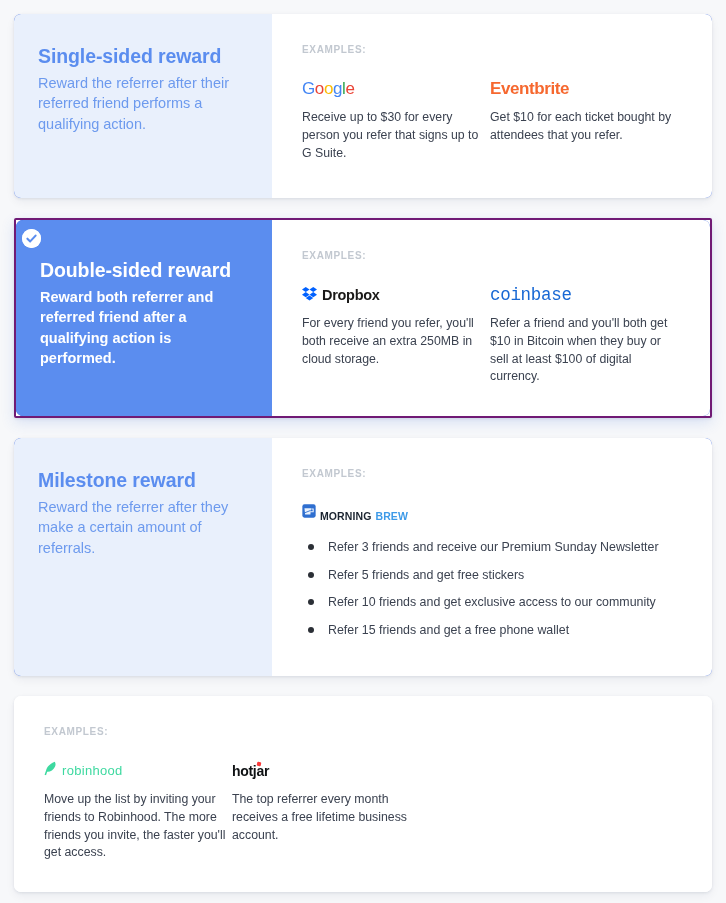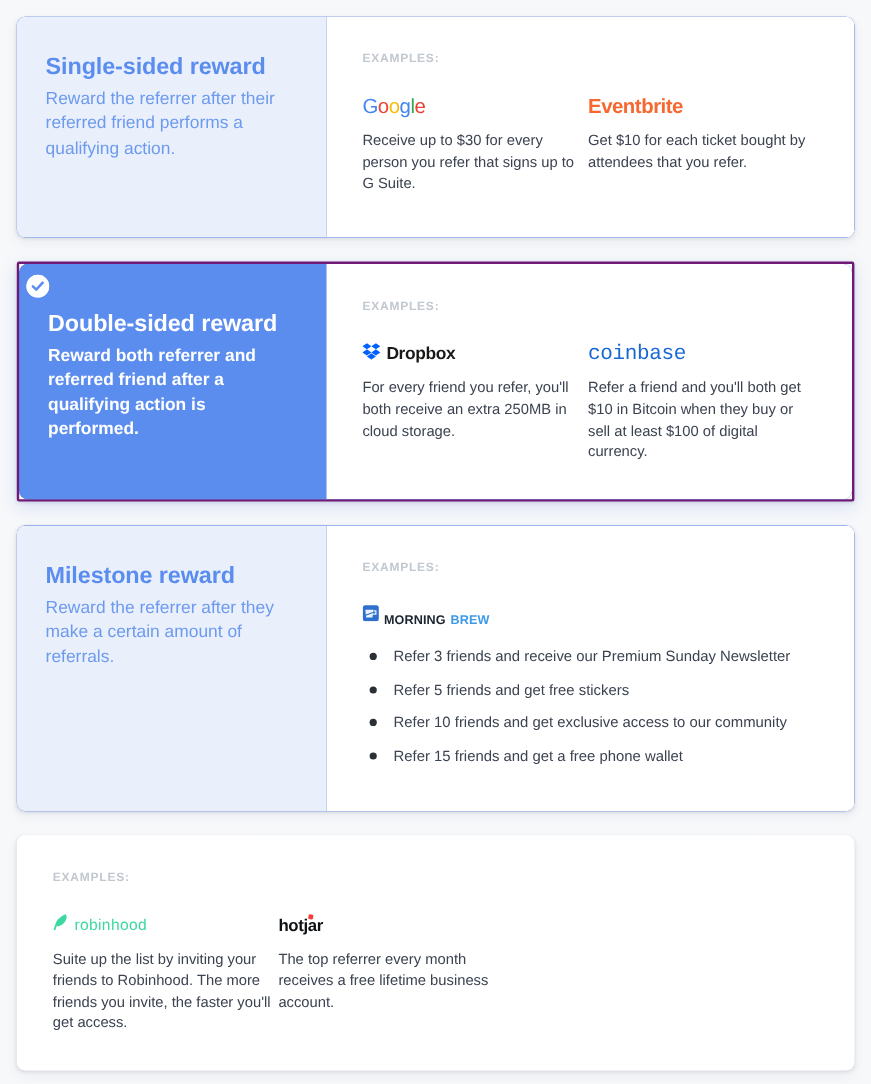--- a/index.html
+++ b/index.html
@@ -308,21 +308,21 @@
             <div class="ex-logo">
               <div class="logo-robinhood">
                 <span>
                   <svg width="13" height="15" viewBox="0 0 14 16" aria-hidden="true">
                     <path d="M11.5 0.8 C7 2.5 3.2 6 2.2 10.2 L0.6 14.8 L2.2 15.3 L3.4 11.6 C6.8 11.9 10.2 9.4 11.8 6 C12.9 3.8 12.4 1.6 11.5 0.8 Z" fill="#3ed9a0"></path>
                   </svg>
                 </span>
                 <span class="txt">robinhood</span>
               </div>
             </div>
-            <div class="ex-text">Suite up the list by inviting your friends to Robinhood. The more friends you invite, the faster you'll get access.</div>
+            <div class="ex-text">Move up the list by inviting your friends to Robinhood. The more friends you invite, the faster you'll get access.</div>
           </div>
 
           <div class="ex-col">
             <div class="ex-logo">
               <div class="logo-hotjar">
                 <span class="dot"></span>
                 <span>hotjar</span>
               </div>
             </div>
             <div class="ex-text">The top referrer every month receives a free lifetime business account.</div>

